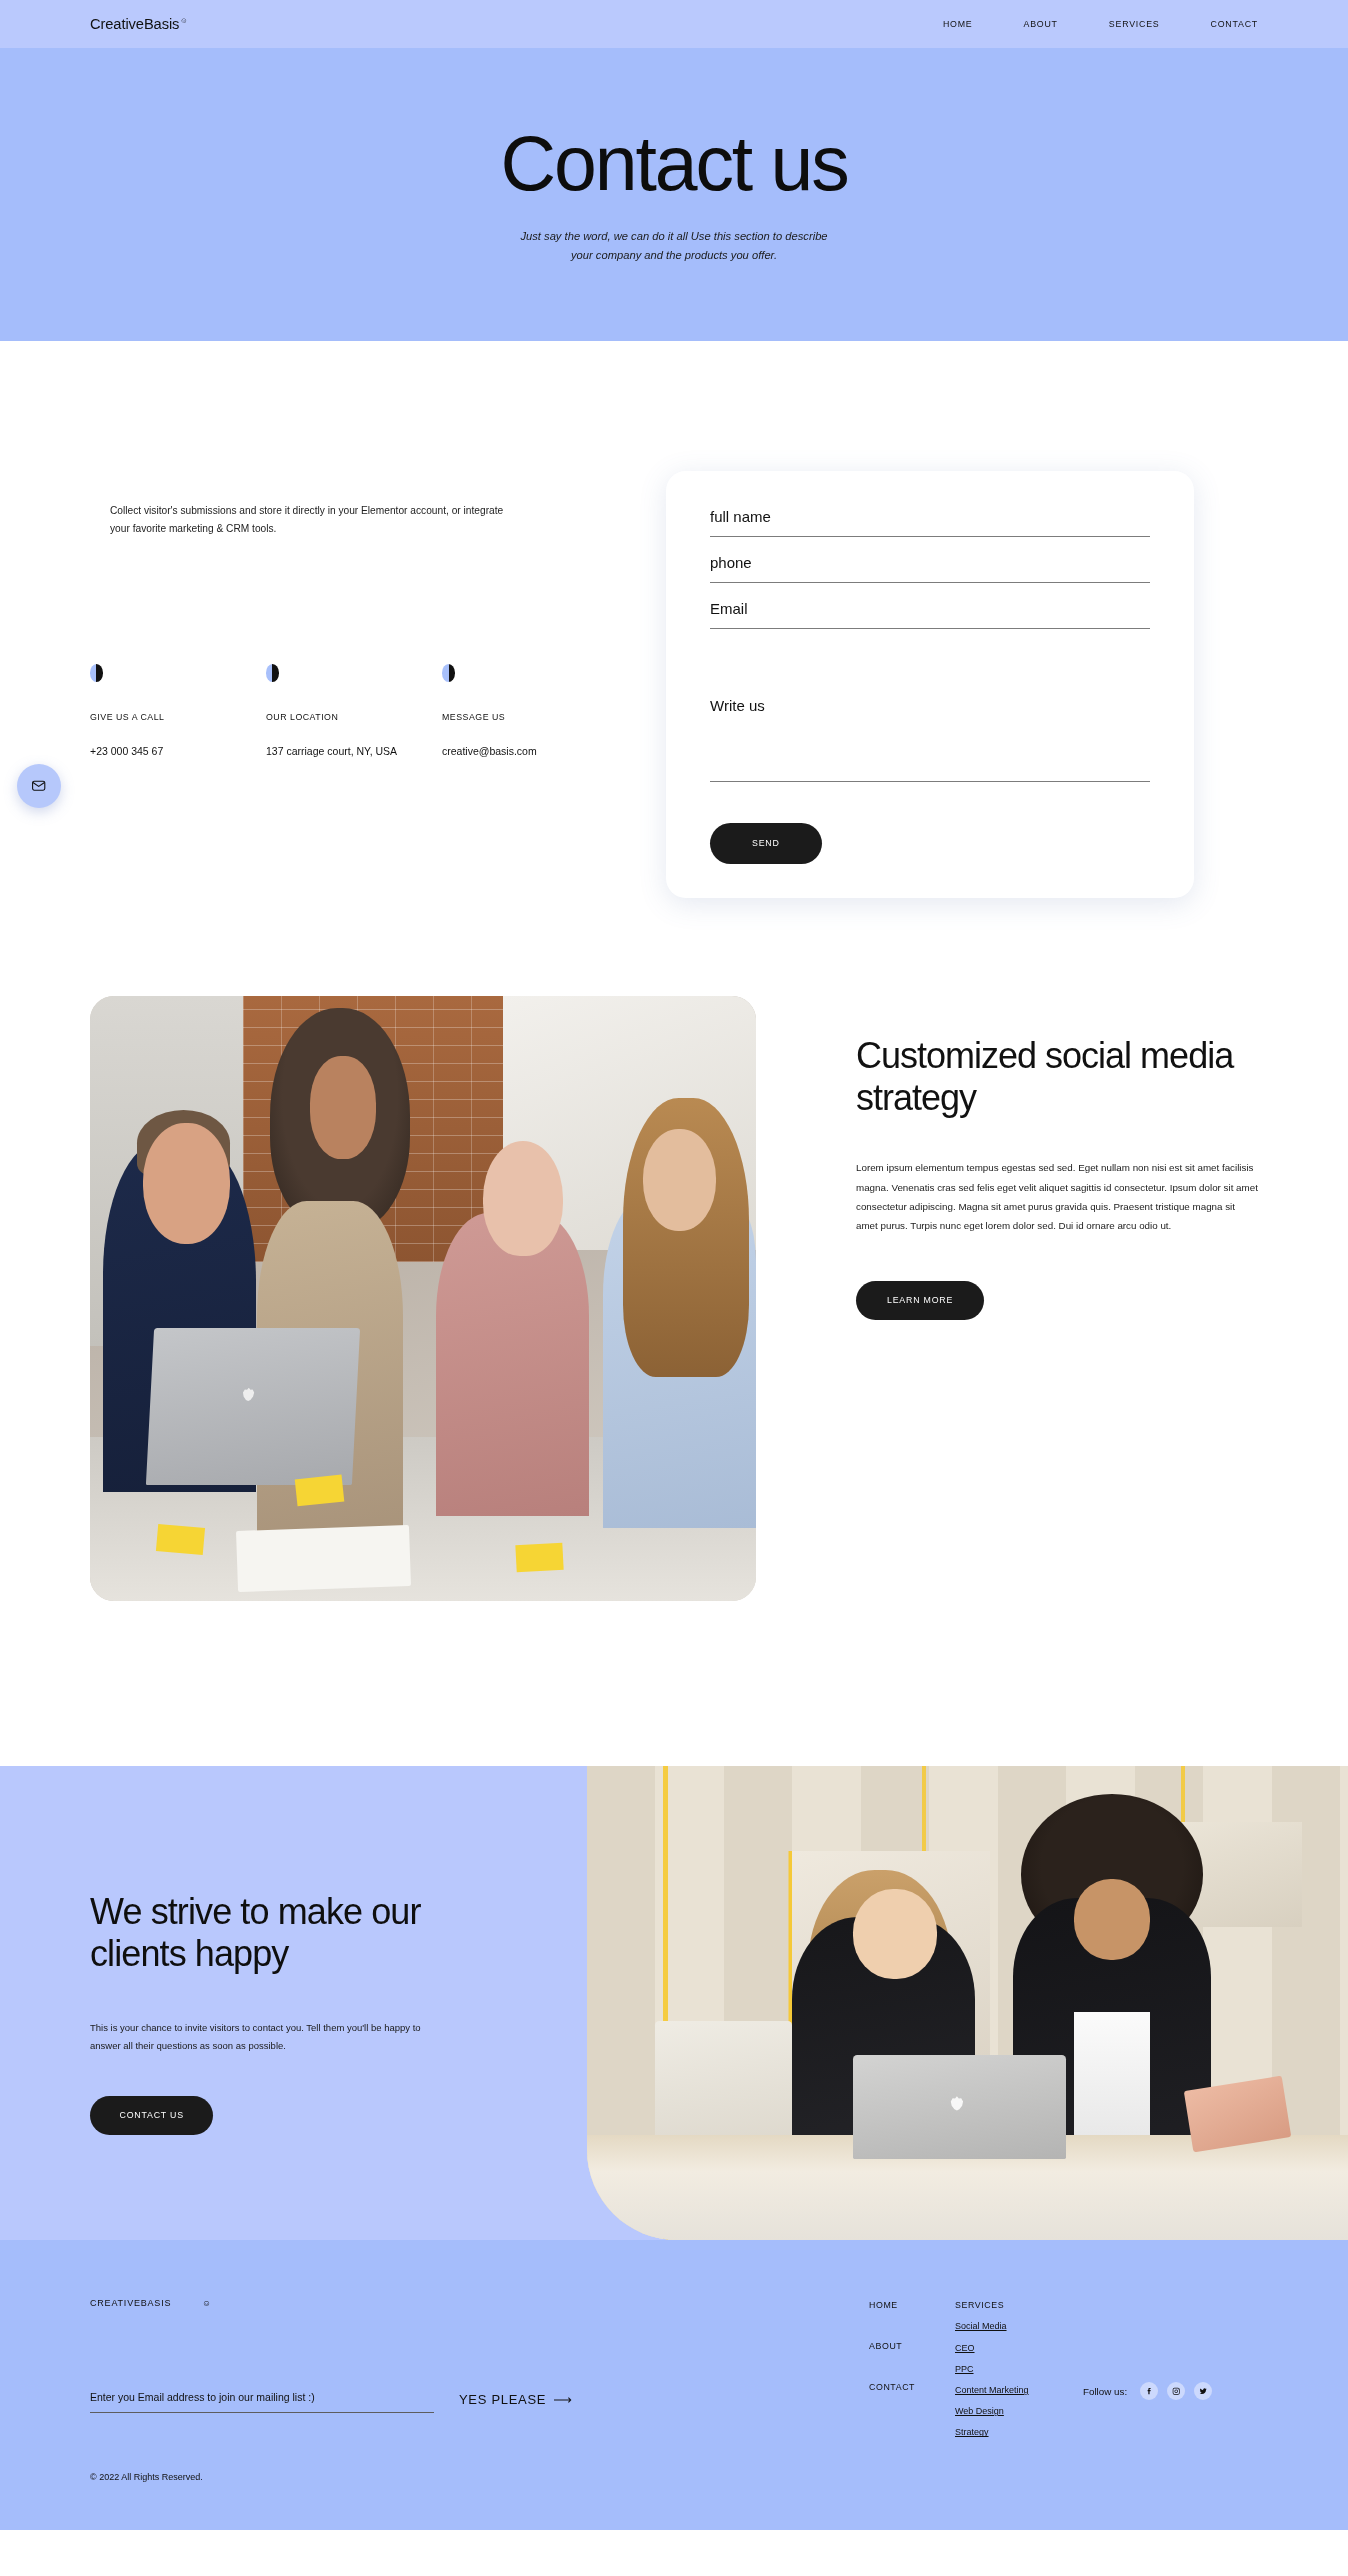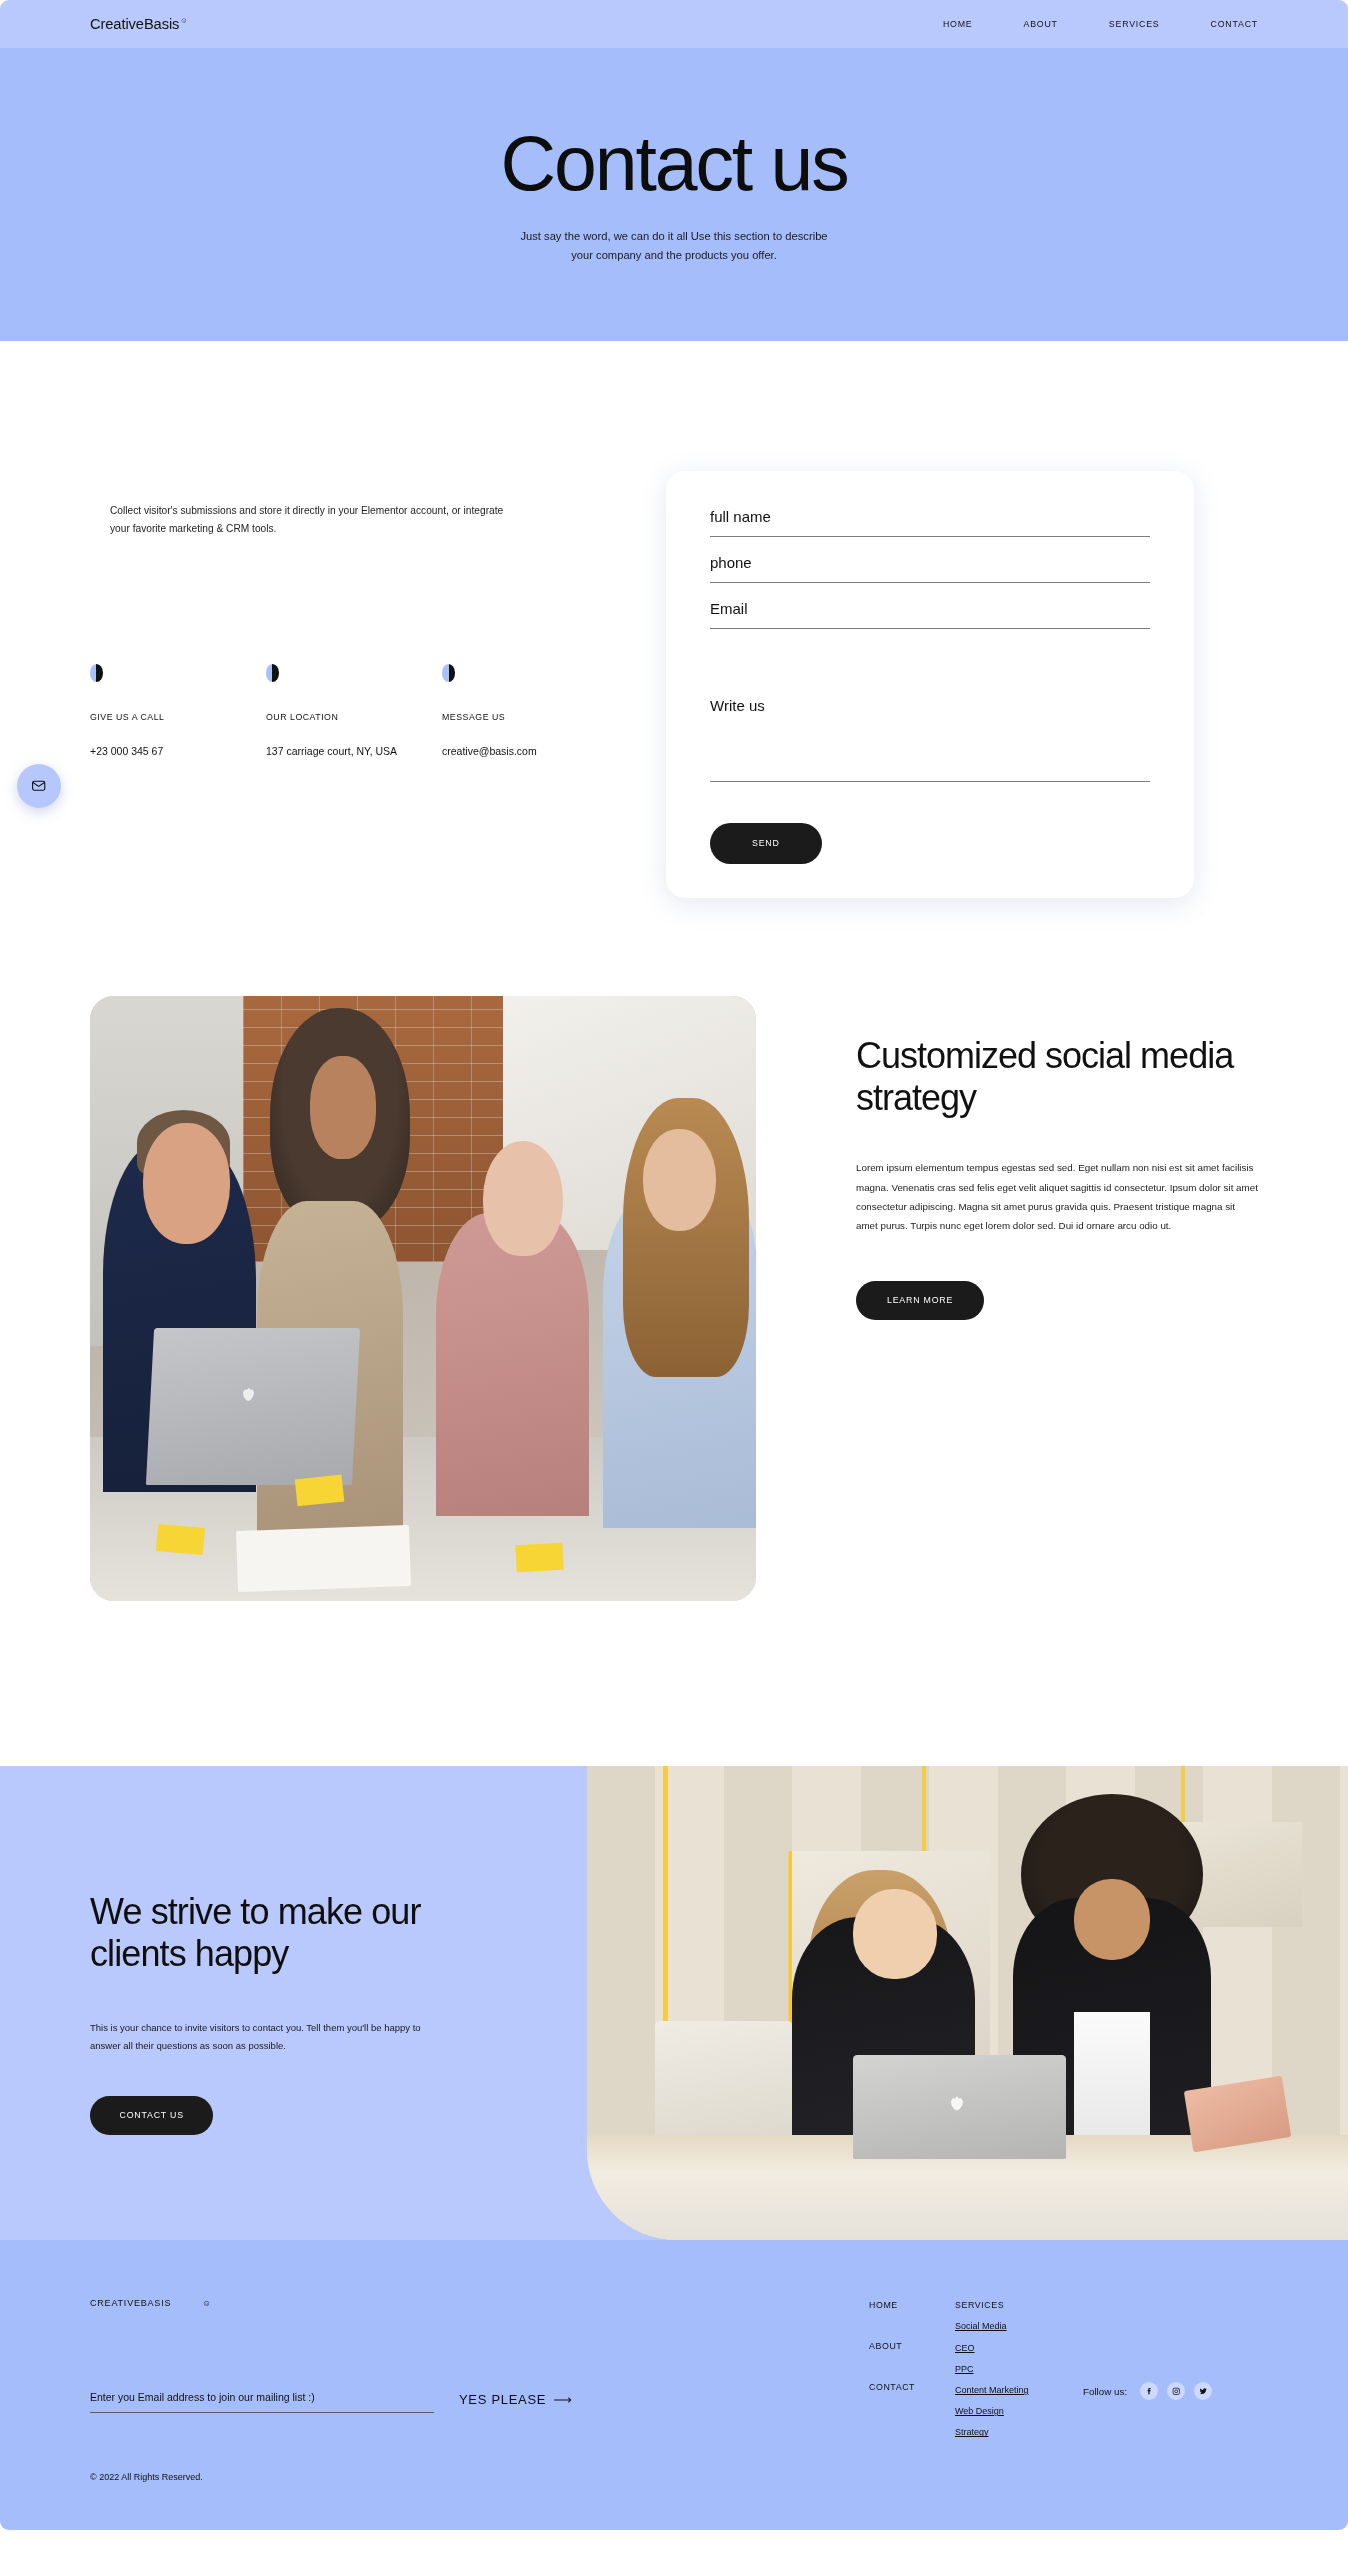--- a/index.html
+++ b/index.html
@@ -3,21 +3,21 @@
 <meta charset="utf-8">
 <style>
   * { margin:0; padding:0; box-sizing:border-box; }
   html, body { width:1348px; }
   body {
     font-family:"Liberation Sans", sans-serif;
     background:#ffffff;
     color:#121212;
     -webkit-font-smoothing:antialiased;
   }
-  .page { width:1348px; position:relative; overflow:hidden;border-radius:9px; }
+  .page { width:1348px; position:relative; overflow:hidden; }
 
   
   .site-header {
     height:48px; background:#bac9fd;
     display:flex; align-items:center;
     padding:0 90px 0 90px;
     position:relative; z-index:30;
   }
   .logo {
     font-size:14.7px; letter-spacing:-0.1px; color:#111;
@@ -37,20 +37,21 @@
     align-items:center; justify-content:center;
     text-align:center; position:relative;
   }
   .hero h1 {
     font-size:77px; font-weight:400; letter-spacing:-2.1px;
     line-height:1.0; color:#0d0d0d; margin-bottom:25px;
   }
   .hero p {
     font-size:11.2px; line-height:1.65; color:#1b1b1b;
     max-width:330px;
+    font-style:italic;
   }
 
   
   .mail-fab {
     position:absolute; left:17px; top:764px;
     width:44px; height:44px; border-radius:50%;
     background:#b6c8fb; display:flex; align-items:center; justify-content:center;
     box-shadow:0 4.2px 12.6px rgba(120,140,200,.35);
     z-index:40; cursor:pointer;
   }

